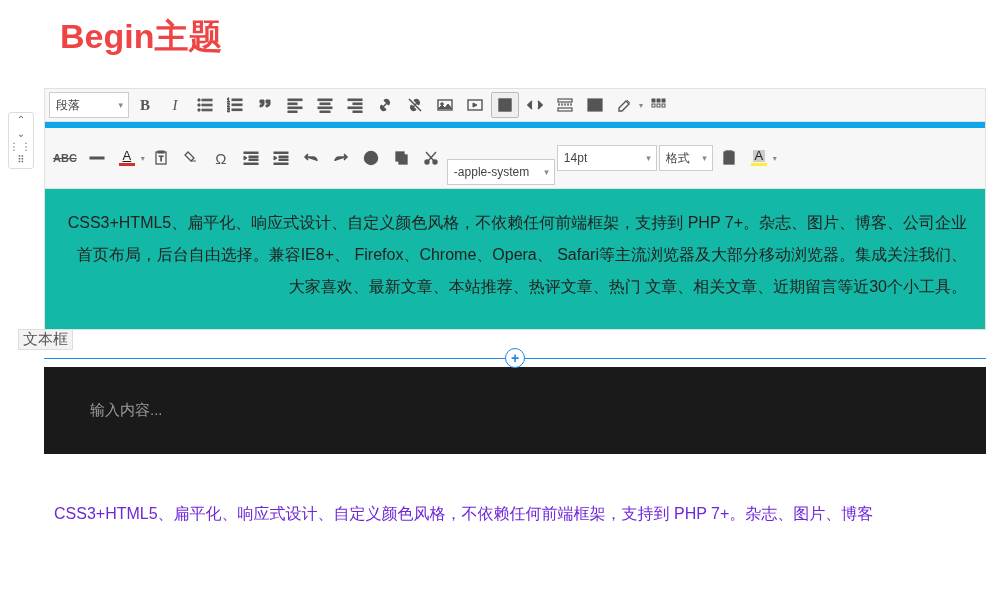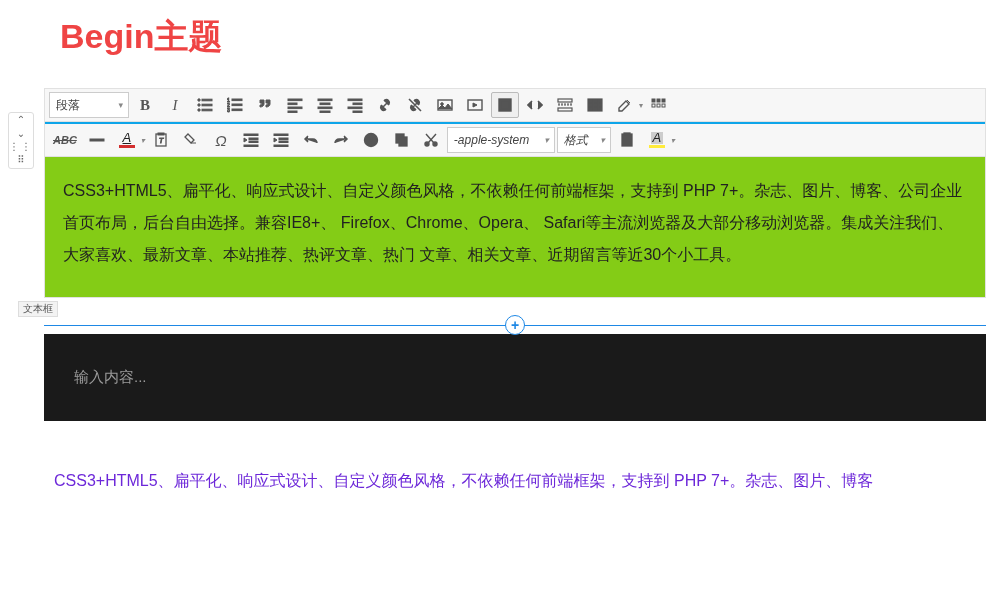--- a/index.html
+++ b/index.html
@@ -32,32 +32,33 @@
     font-size: 10px;
     color: #666;
   }
   .handle-col .chev { line-height: 10px; padding: 2px 0; }
   .handle-col .dots { letter-spacing: 2px; padding: 0 0 2px; }
   .handle-col .drag { padding: 0 0 3px; }
 
   .editor-wrap {
     margin: 0 8px 0 44px;
     border: 1px solid #e1e1e1;
+    text-align: right;
   }
 
   .toolbar {
     background: #f7f7f7;
     border-bottom: 1px solid #e1e1e1;
     display: flex;
     align-items: center;
     flex-wrap: wrap;
     padding: 3px 4px;
     gap: 2px;
   }
-  .toolbar-row2 { border-top: 2px solid #0ea5e9; font-style: italic; }
+  .toolbar-row2 { border-top: 6px solid #0ea5e9; }
 
   .sel {
     height: 26px;
     font-size: 12px;
     border: 1px solid #ccc;
     background: #fff;
     padding: 2px 18px 2px 6px;
     position: relative;
     display: inline-flex;
     align-items: center;
@@ -95,26 +96,26 @@
   .color-pick .ltr { font-size: 13px; line-height: 12px; }
   .color-pick .bar { width: 16px; height: 3px; margin-top: 1px; }
   .drop-caret { font-size: 8px; margin-left: -2px; color: #888; align-self: center; }
 
   .editor-body {
     padding: 18px 18px 26px 18px;
     font-size: 16px;
     line-height: 2.0;
     color: #222;
     min-height: 120px;
-    background: #84cc16;
+    background: #14b8a6;
   }
 
   .block-label {
     display: inline-block;
-    font-size: 10px;
+    font-size: 15px;
     background: #f3f3f3;
     border: 1px solid #ddd;
     padding: 0 4px;
     margin: -1px 0 0 18px;
     color: #555;
   }
 
   .insert-line {
     position: relative;
     height: 1px;
@@ -136,20 +137,21 @@
   }
 
   .dark-block {
     margin: 8px 8px 0 44px;
     background: #1a1a1a;
     padding: 34px 30px;
   }
   .dark-block .ph {
     color: #9a9a9a;
     font-size: 15px;
+    margin-left: 16px;
   }
 
   .classic-block {
     margin: 22px 8px 0 44px;
   }
   .classic-head {
     background: #f2f2f2;
     border: 1px solid #e1e1e1;
     padding: 6px 10px;
     font-size: 13px;
@@ -363,21 +365,22 @@
           <rect x="6" y="5" width="8" height="9"></rect>
         </svg>
       </span>
     <span class="tbtn">
         <svg viewBox="0 0 16 16" fill="none" stroke-width="1.4">
           <circle cx="4" cy="12" r="2"></circle>
           <circle cx="12" cy="12" r="2"></circle>
           <path d="M5.5 10.5L13 2M10.5 10.5L3 2"></path>
         </svg>
       </span>
-    <div class="sel" style="min-width:108px;">-apple-system</div>
+    <div class="sel" style="min-width:108px;margin-top:28px;">-apple-system</div>
+    <div class="sel" style="min-width:100px;">14pt</div>
     <div class="sel small">格式</div>
     <span class="tbtn">
         <svg viewBox="0 0 16 16" fill="none" stroke-width="1.3">
           <rect x="3" y="2" width="10" height="12"></rect>
           <rect x="5" y="1" width="6" height="2" fill="currentColor"></rect>
         </svg>
       </span>
     <div class="color-pick">
       <span class="ltr" style="background:#ccc;padding:0 2px;">A</span>
       <span class="bar" style="background:#ffeb3b;"></span>

